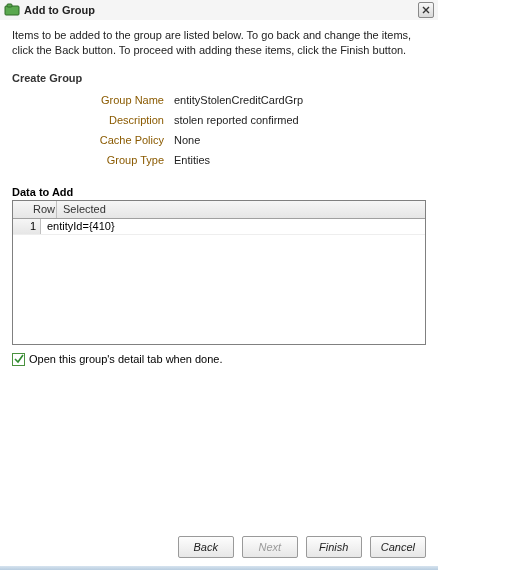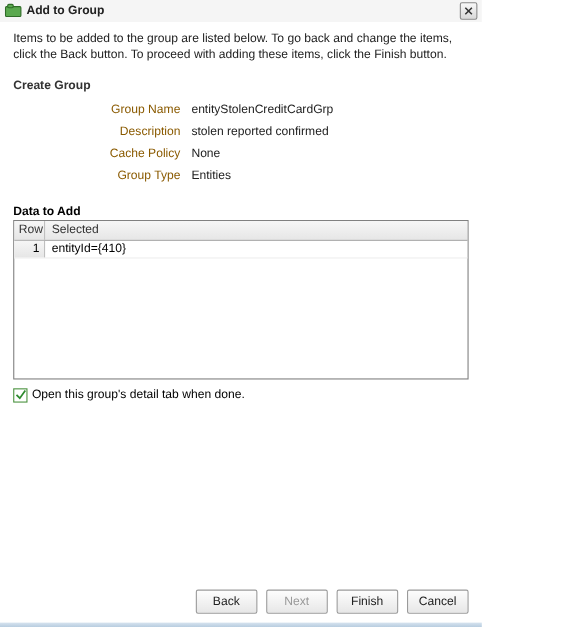--- a/index.html
+++ b/index.html
@@ -82,20 +82,21 @@
     height: 145px;
     background: #fff;
     overflow: hidden;
   }
   .grid-head {
     display: flex;
     background: linear-gradient(#f6f6f6,#e6e6e6);
     border-bottom: 1px solid #a0a0a0;
     height: 18px;
     align-items: center;
+    padding-left: 16px;
   }
   .col-row {
     width: 28px;
     border-right: 1px solid #bfbfbf;
     padding: 0 4px;
     font-size: 11px;
     color: #333;
     height: 100%;
     display: flex; align-items: center;
   }
@@ -156,20 +157,21 @@
     min-width: 56px;
     height: 22px;
     border: 1px solid #9a9a9a;
     background: linear-gradient(#fdfdfd,#e7e7e7);
     border-radius: 2px;
     font-family: inherit;
     font-size: 11px;
     color: #222;
     padding: 0 10px;
     cursor: pointer;
+    font-style: italic;
   }
   .btn.disabled {
     color: #9a9a9a;
     cursor: default;
   }
   .footer-edge {
     position: absolute;
     left: 0; right: 0; bottom: 0;
     height: 4px;
     background: linear-gradient(#d6e3ef,#b8cde0);

